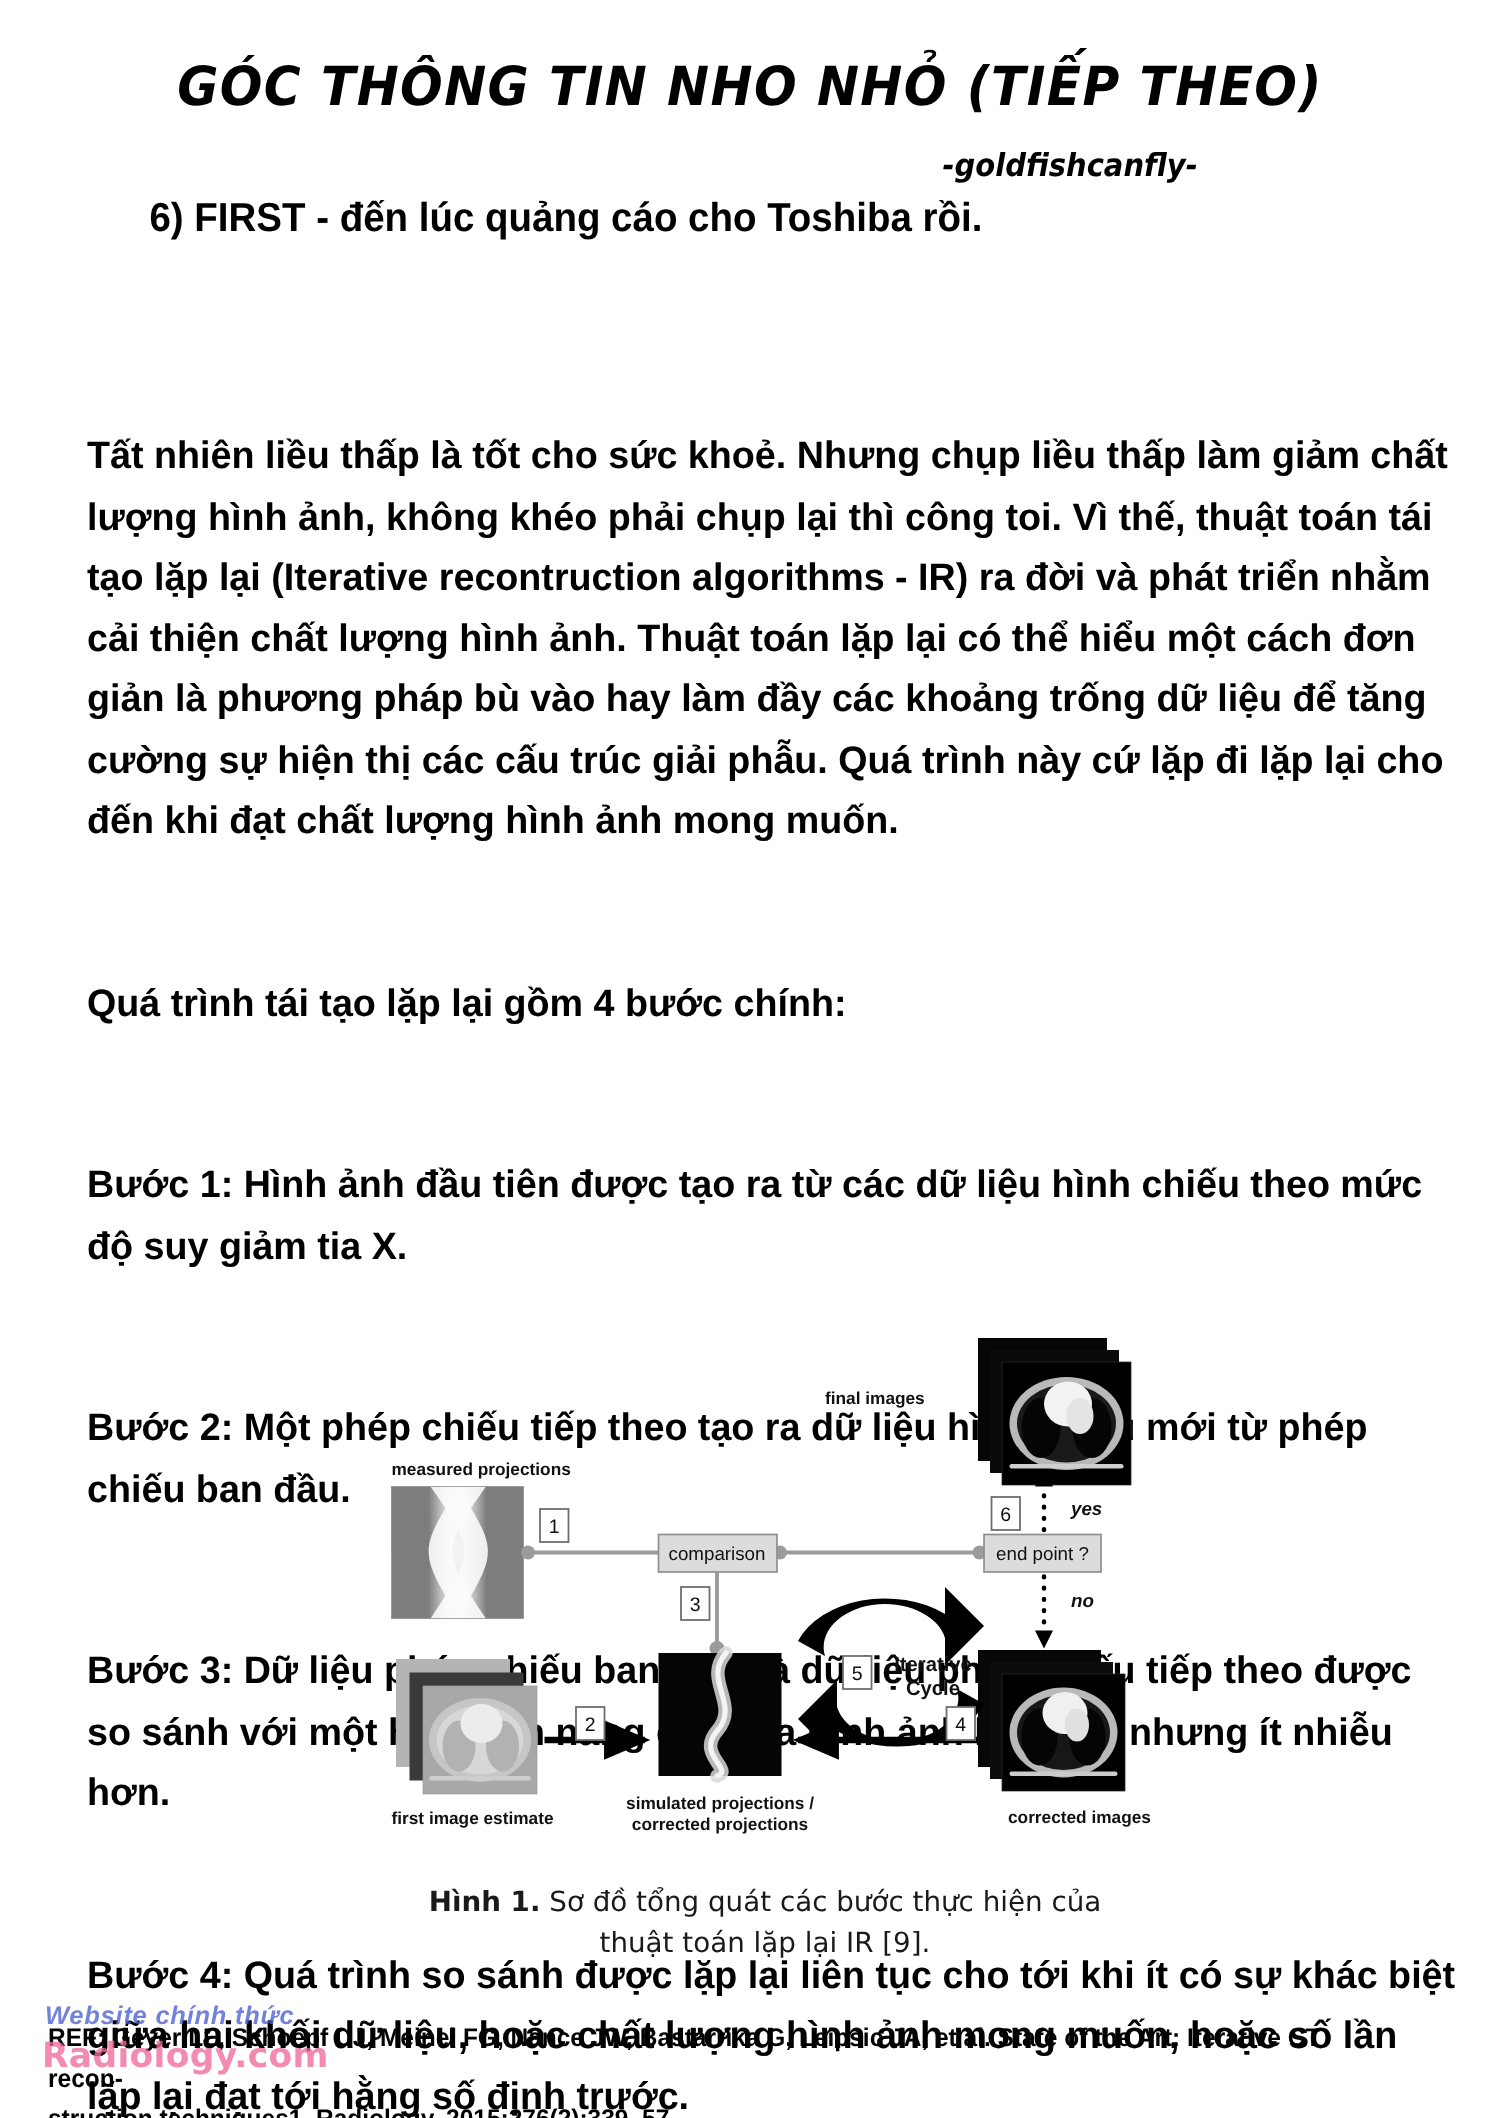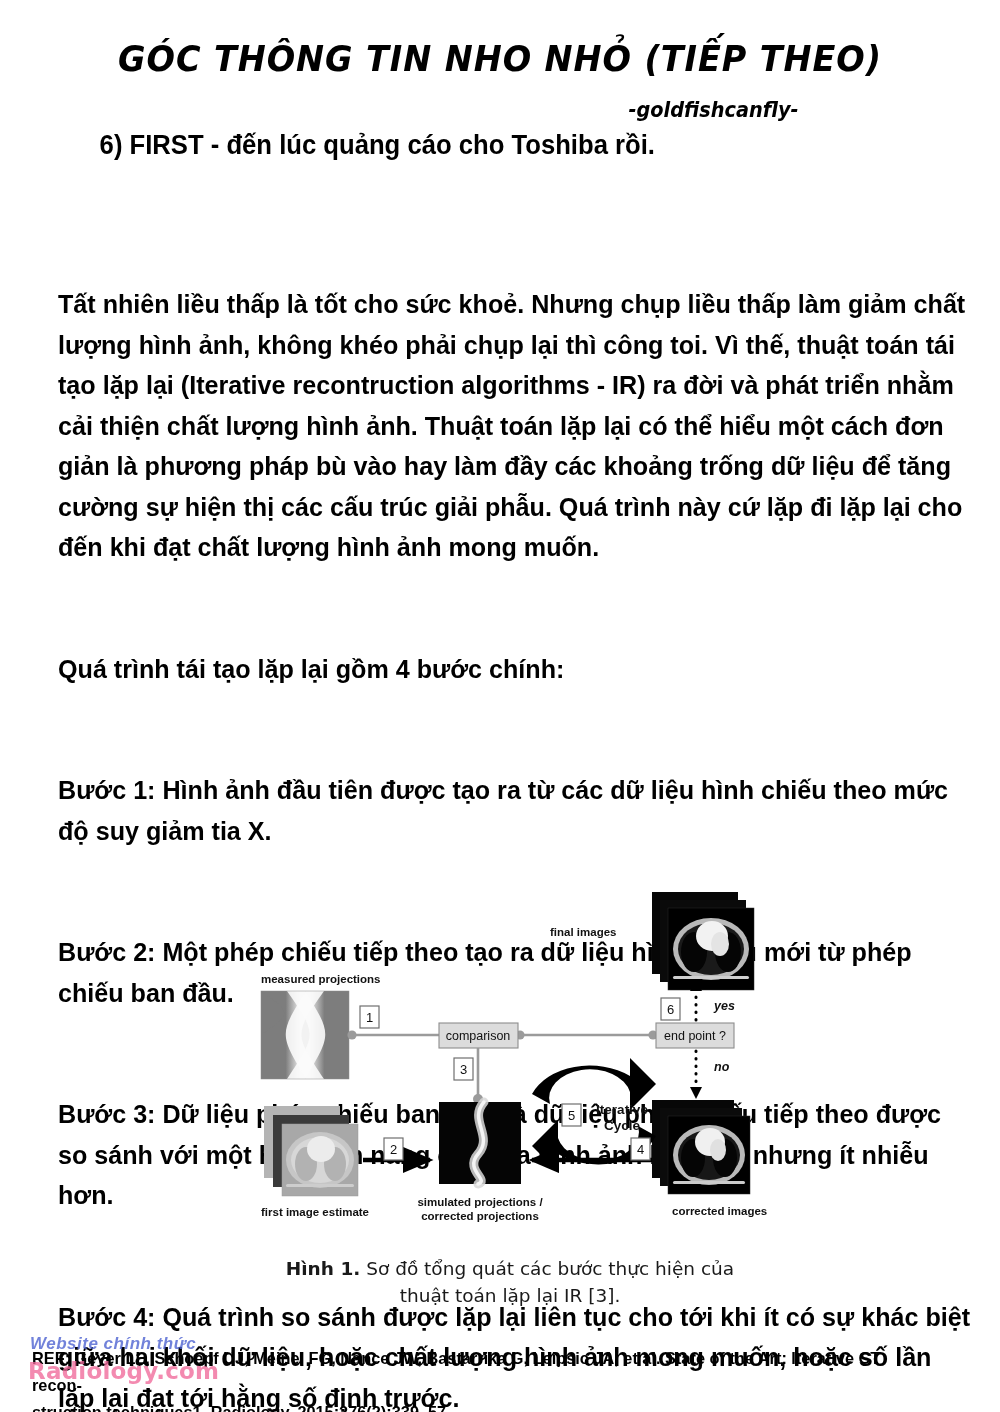--- a/index.html
+++ b/index.html
@@ -253,21 +253,21 @@
         <text x="408.5" y="266" text-anchor="middle">4</text>
 
         <rect x="429" y="110" width="19" height="22" fill="#fff" stroke="#6f6f6f" stroke-width="1.2"></rect>
         <text x="438.5" y="126" text-anchor="middle">6</text>
       </g>
     </svg>
   </div>
 
   <div class="fig-caption">
     <b>Hình 1.</b><span> Sơ đồ tổng quát các bước thực hiện của</span><br>
-    <span>thuật toán lặp lại IR [3].</span>
+    <span>thuật toán lặp lại IR [9].</span>
   </div>
 
   <div class="reference">
     <span>REF: Geyer LL, Schoepf UJ, Meinel FG, Nance JW, Bastarrika G, Leipsic JA, et al. State of the Art: Iterative CT recon-</span><br>
     <span>struction techniques1. Radiology. 2015;276(2):339–57.</span>
   </div>
 
   <div class="wm wm-top">Website chính thức</div>
   <div class="wm wm-bot">Radiology.com</div>
 

